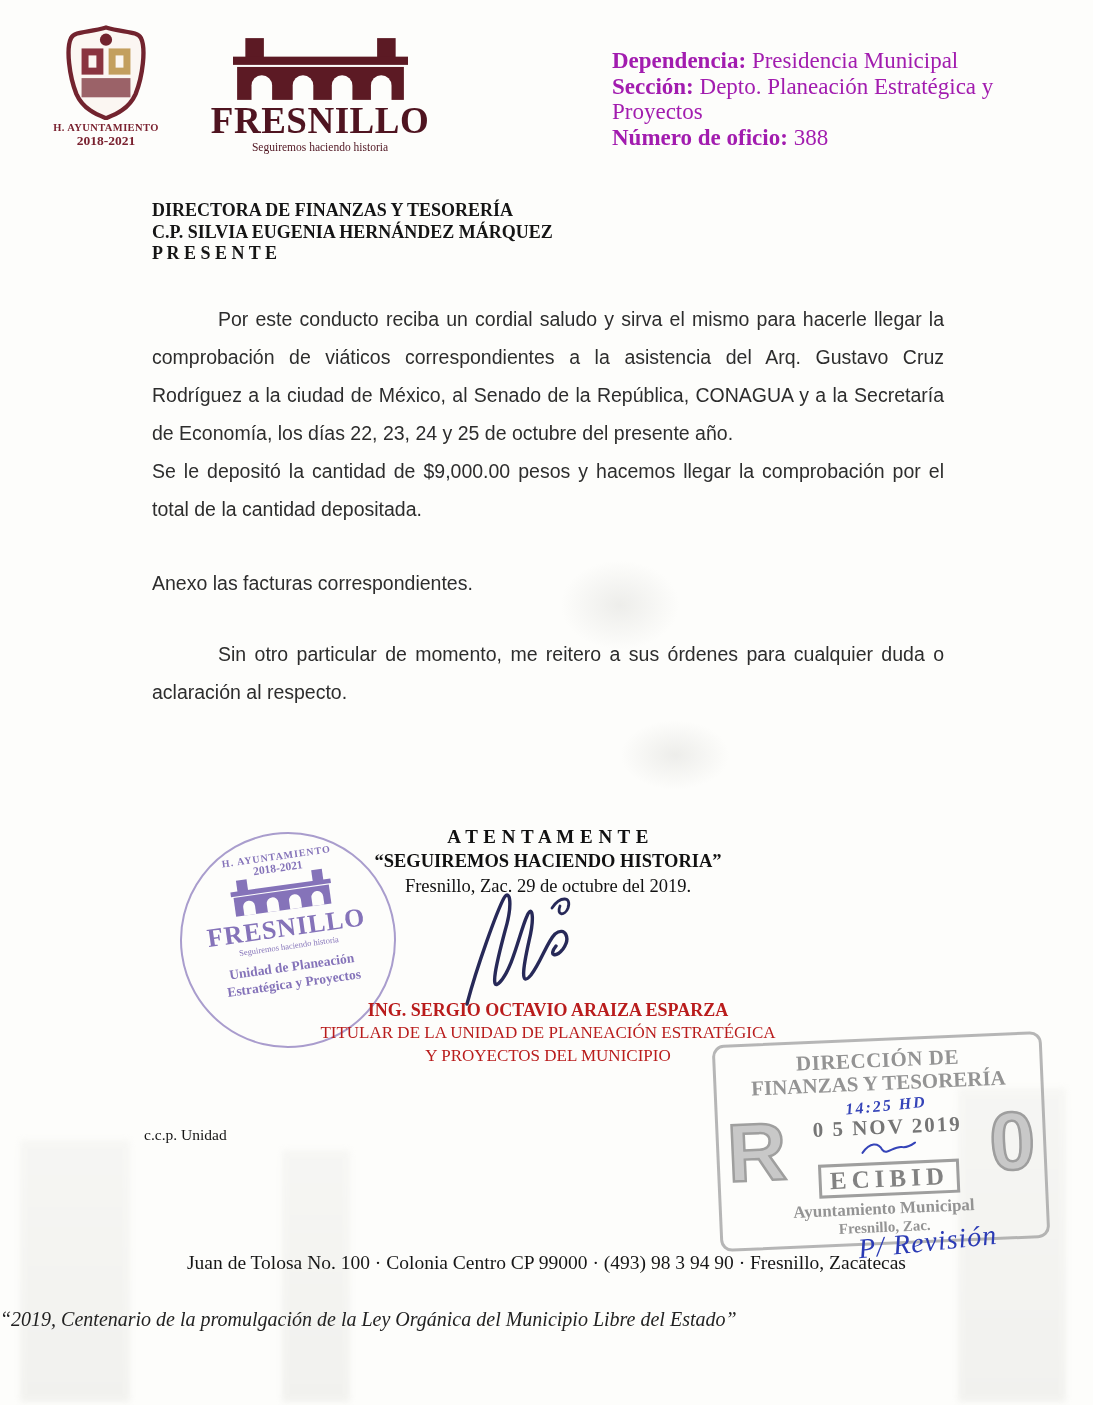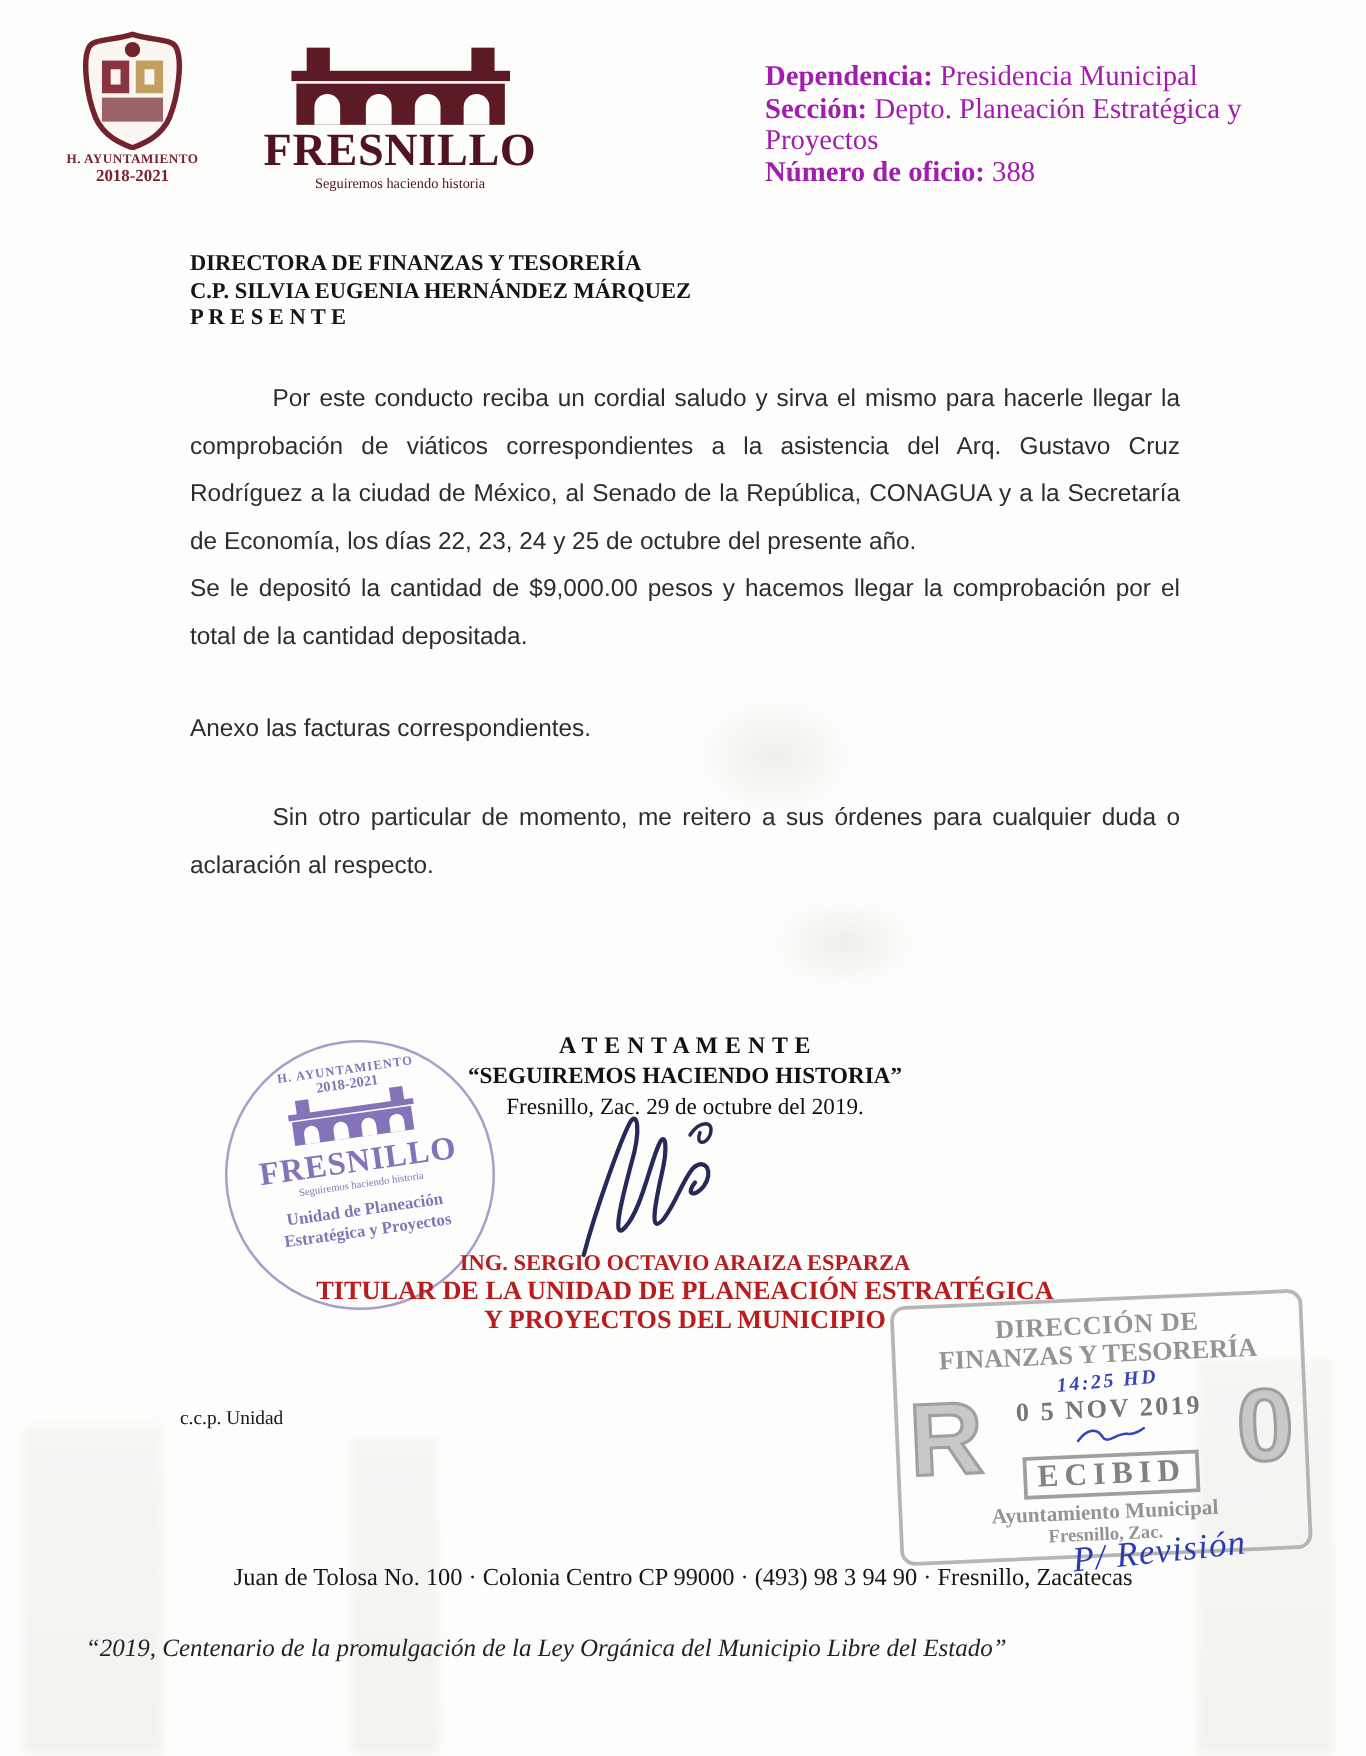--- a/index.html
+++ b/index.html
@@ -43,21 +43,21 @@
   
   .closing { position:absolute; left:152px; top:826px; width:792px; text-align:center; color:#111; }
   .atent   { font-size:19px; font-weight:bold; letter-spacing:.5px; }
   .slogan  { font-size:18.5px; font-weight:bold; margin-top:3px; }
   .dateline{ font-size:18.5px; margin-top:4px; }
 
   .signature { position:absolute; left:452px; top:886px; }
 
   .signer { position:absolute; left:152px; top:1000px; width:792px; text-align:center; color:#b91c1c; }
   .signer-name { font-size:18px; font-weight:bold; }
-  .signer-t { font-size:21px; line-height:23px;font-weight:bold; }
+  .signer-t { font-size:17px; line-height:23px; }
 
   
   .round-stamp { position:absolute; left:180px; top:832px; width:212px; height:212px;
                  border:2.5px solid rgba(123,104,180,.7); border-radius:50%;
                  transform:rotate(-8deg); color:#7b68b4; opacity:.92;
                  display:flex; flex-direction:column; align-items:center; justify-content:flex-start;
                  text-align:center; }
   .rs-top1 { font-size:10px; font-weight:bold; letter-spacing:1px; margin-top:16px; }
   .rs-top2 { font-size:11.5px; font-weight:bold; }
   .rs-name { font-size:26px; font-weight:bold; letter-spacing:1px; line-height:26px; }
@@ -82,21 +82,21 @@
             border:3px solid #9a9a9a; padding:0 8px; margin-top:2px; }
   .org1 { font-size:17px; font-weight:bold; margin-top:3px; }
   .org2 { font-size:15px; font-weight:bold; }
 
   
   .ccp { position:absolute; left:144px; top:1126px; font-size:15.5px; color:#151515; }
   .revision { position:absolute; left:858px; top:1226px; font-size:28px; font-style:italic;
               color:#2b3bb5; transform:rotate(-6deg); letter-spacing:1px; }
   .address { position:absolute; left:0; top:1252px; width:1093px; text-align:center;
              font-size:19.5px; color:#161616; }
-  .quote { position:absolute; left:0; top:1308px; width:874px; text-align:center;
+  .quote { position:absolute; left:0; top:1308px; width:874px; text-align:left;
            font-size:20px; font-style:italic; color:#222; }
 </style>
 </head>
 <body>
 
 <div class="page">
 
   <div class="ghost" style="left:20px; top:1140px; width:110px; height:262px;"></div>
   <div class="ghost" style="left:282px; top:1150px; width:68px; height:252px;"></div>
   <div class="ghost" style="left:958px; top:1088px; width:108px; height:314px;"></div>

